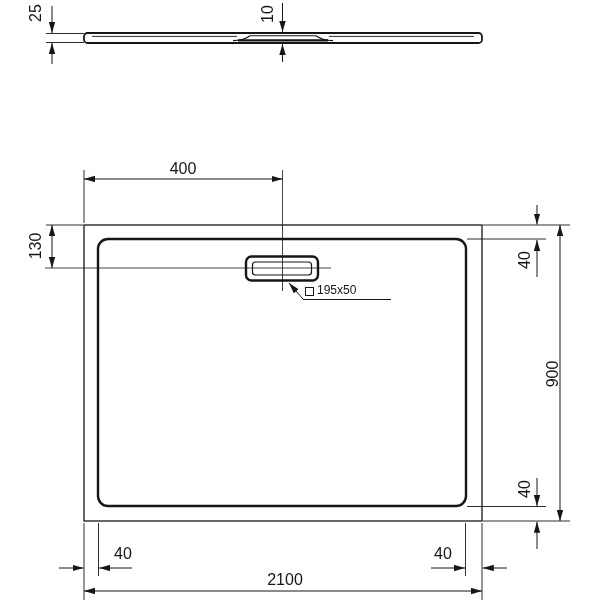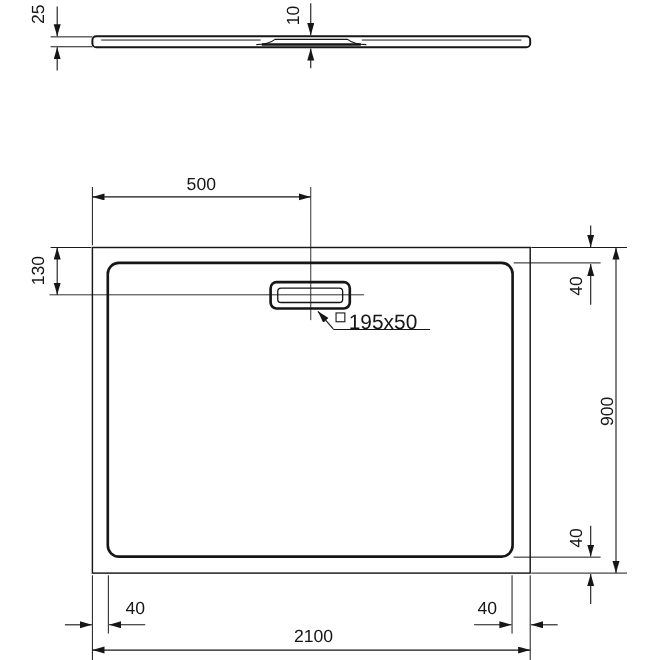--- a/index.html
+++ b/index.html
@@ -19,22 +19,22 @@
     color:#161616;
     white-space:nowrap;
     transform:translate(-50%,-50%);
   }
   .dim-label.vert{
     transform:translate(-50%,-50%) rotate(-90deg);
   }
   .drain-note{
     position:absolute;
     left:305px; top:284px;
-    display:flex; align-items:flex-start; gap:3px;
-    font-size:19px; line-height:1; color:#161616; white-space:nowrap;
+    display:flex; align-items:flex-end; gap:3px;
+    font-size:12px; line-height:1; color:#161616; white-space:nowrap;
   }
   .square-icon{
     display:inline-block;
     width:7px;height:7px;
     border:1.2px solid #161616;
     background:#fff;
   }
 </style>
 </head>
 <body>
@@ -105,21 +105,21 @@
       <line x1="84" y1="591" x2="482" y2="591" stroke-width="1" marker-start="url(#arr)" marker-end="url(#arr)"></line>
 
       <line x1="303" y1="299" x2="289" y2="283" stroke-width="1" marker-end="url(#arr)"></line>
       <line x1="303" y1="299.5" x2="391" y2="299.5" stroke-width="1"></line>
     </g>
   </svg>
 
   <div class="dim-label vert" style="left:36px;  top:13px;">25</div>
   <div class="dim-label vert" style="left:268px; top:14px;">10</div>
 
-  <div class="dim-label" style="left:183px; top:169px;">500</div>
+  <div class="dim-label" style="left:183px; top:169px;">400</div>
   <div class="dim-label vert" style="left:36px;  top:246px;">130</div>
 
   <div class="dim-label vert" style="left:525px; top:260px;">40</div>
   <div class="dim-label vert" style="left:553px; top:374px;">900</div>
   <div class="dim-label vert" style="left:525px; top:489px;">40</div>
 
   <div class="dim-label" style="left:123px; top:554px;">40</div>
   <div class="dim-label" style="left:443px; top:554px;">40</div>
   <div class="dim-label" style="left:285px; top:580px;">2100</div>
 

